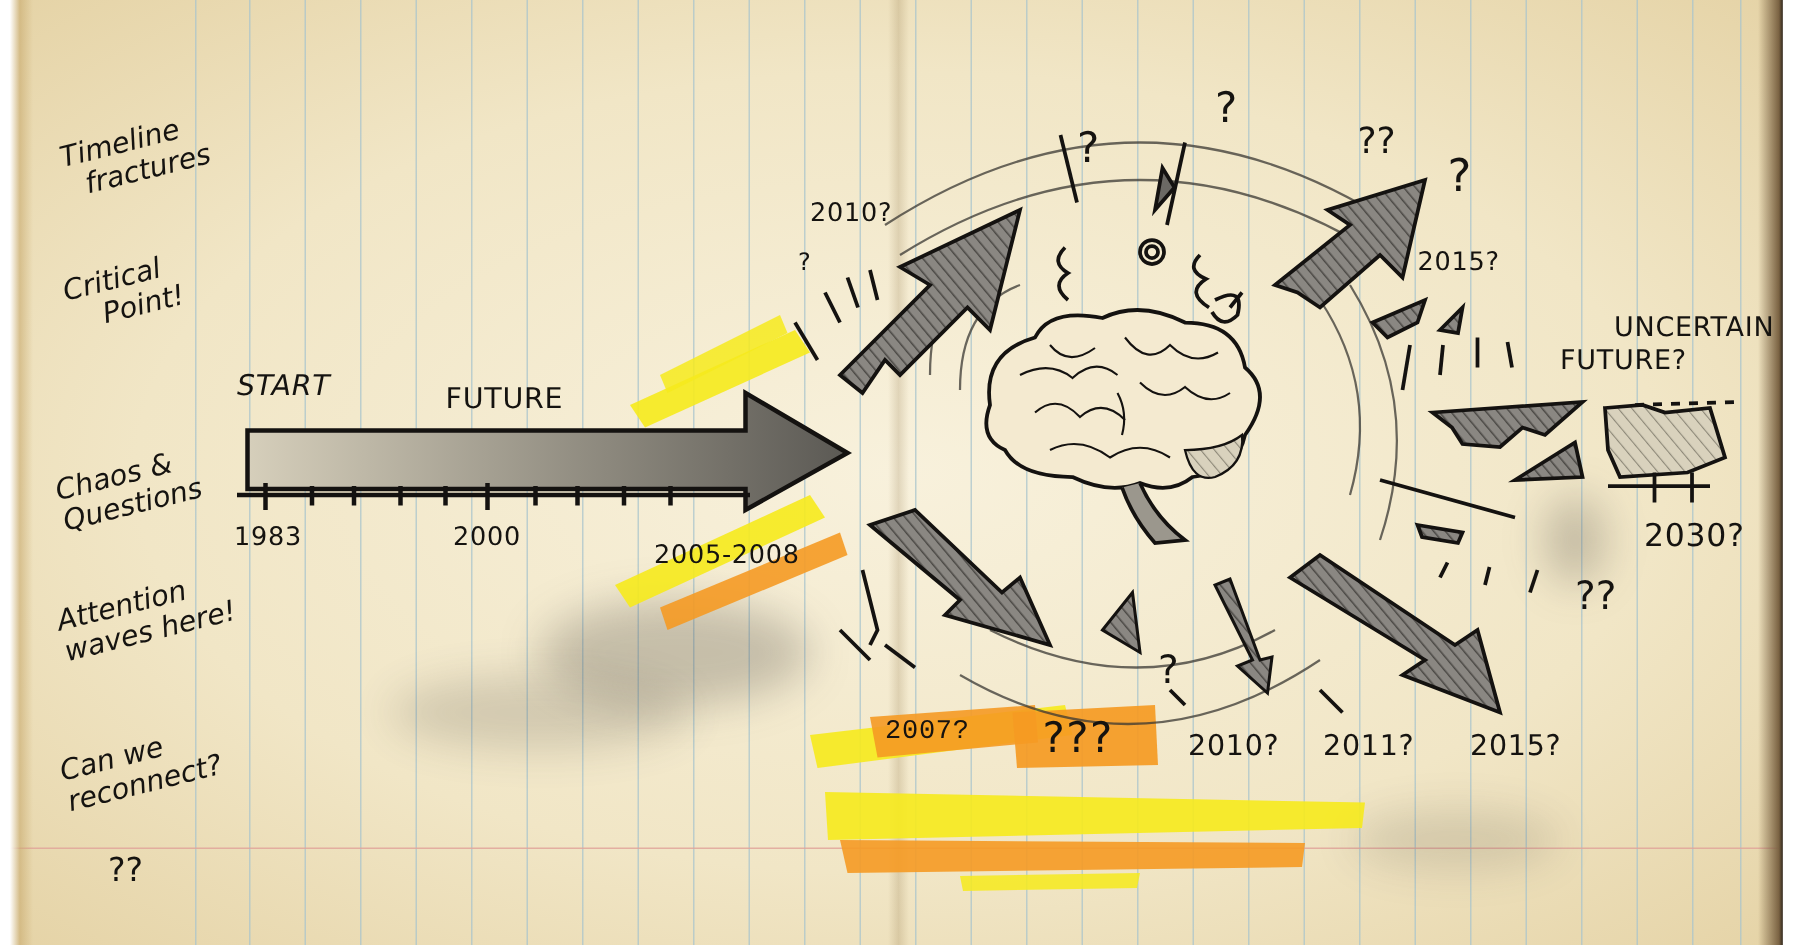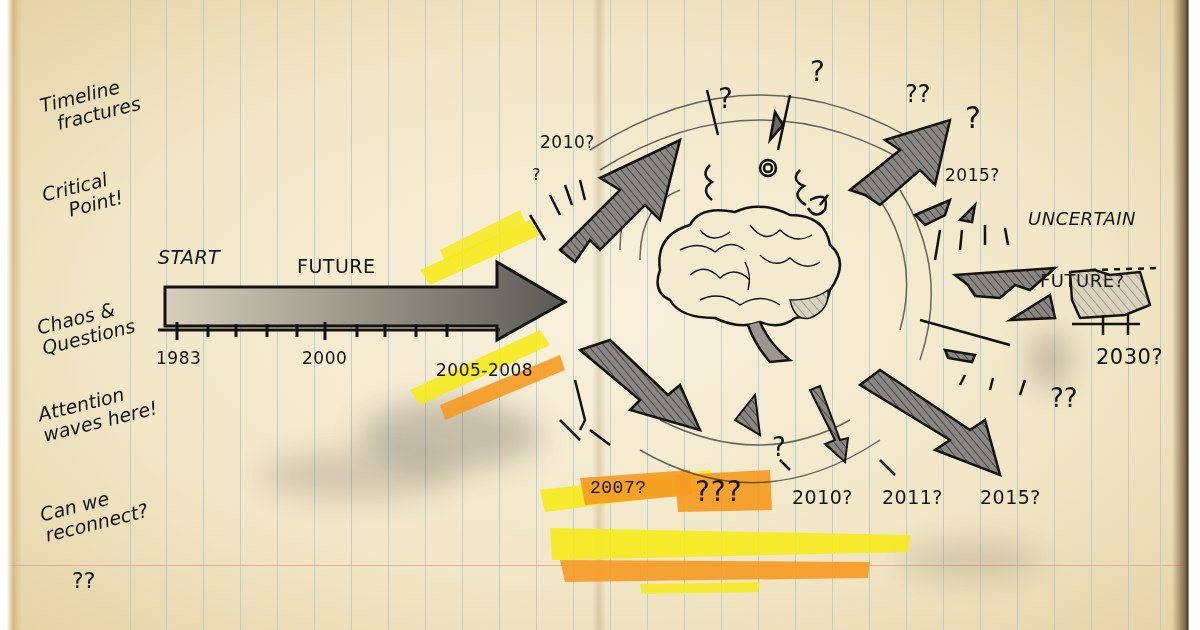--- a/index.html
+++ b/index.html
@@ -217,22 +217,22 @@
 
   <div class="hand caps" style="left:540px;top:132px;font-size:17px;">2010?</div>
   <div class="hand caps" style="left:945px;top:165px;font-size:17px;">2015?</div>
   <div class="hand" style="left:718px;top:82px;font-size:28px;">?</div>
   <div class="hand" style="left:810px;top:55px;font-size:28px;">?</div>
   <div class="hand" style="left:905px;top:80px;font-size:24px;">??</div>
   <div class="hand" style="left:965px;top:100px;font-size:30px;">?</div>
   <div class="hand" style="left:532px;top:165px;font-size:16px;">?</div>
   <div class="hand" style="left:772px;top:432px;font-size:26px;">?</div>
 
-  <div class="hand caps" style="left:1028px;top:208px;font-size:18px;font-style:italic;">UNCERTAIN</div>
-  <div class="hand caps" style="left:1040px;top:230px;font-size:18px;margin-top:40px;">FUTURE?</div>
+  <div class="hand caps" style="left:1076px;top:208px;font-size:18px;">UNCERTAIN</div>
+  <div class="hand caps" style="left:1040px;top:230px;font-size:18px;">FUTURE?</div>
   <div class="hand caps" style="left:1096px;top:345px;font-size:21px;">2030?</div>
   <div class="hand" style="left:1050px;top:383px;font-size:26px;">??</div>
 
   <div class="hand caps" style="left:590px;top:478px;font-size:18px;font-family:Liberation Mono, monospace;">2007?</div>
   <div class="hand" style="left:695px;top:475px;font-size:28px;letter-spacing:1px;">???</div>
   <div class="hand caps" style="left:792px;top:486px;font-size:19px;">2010?</div>
   <div class="hand caps" style="left:882px;top:486px;font-size:19px;">2011?</div>
   <div class="hand caps" style="left:980px;top:486px;font-size:19px;">2015?</div>
 
 </div>

